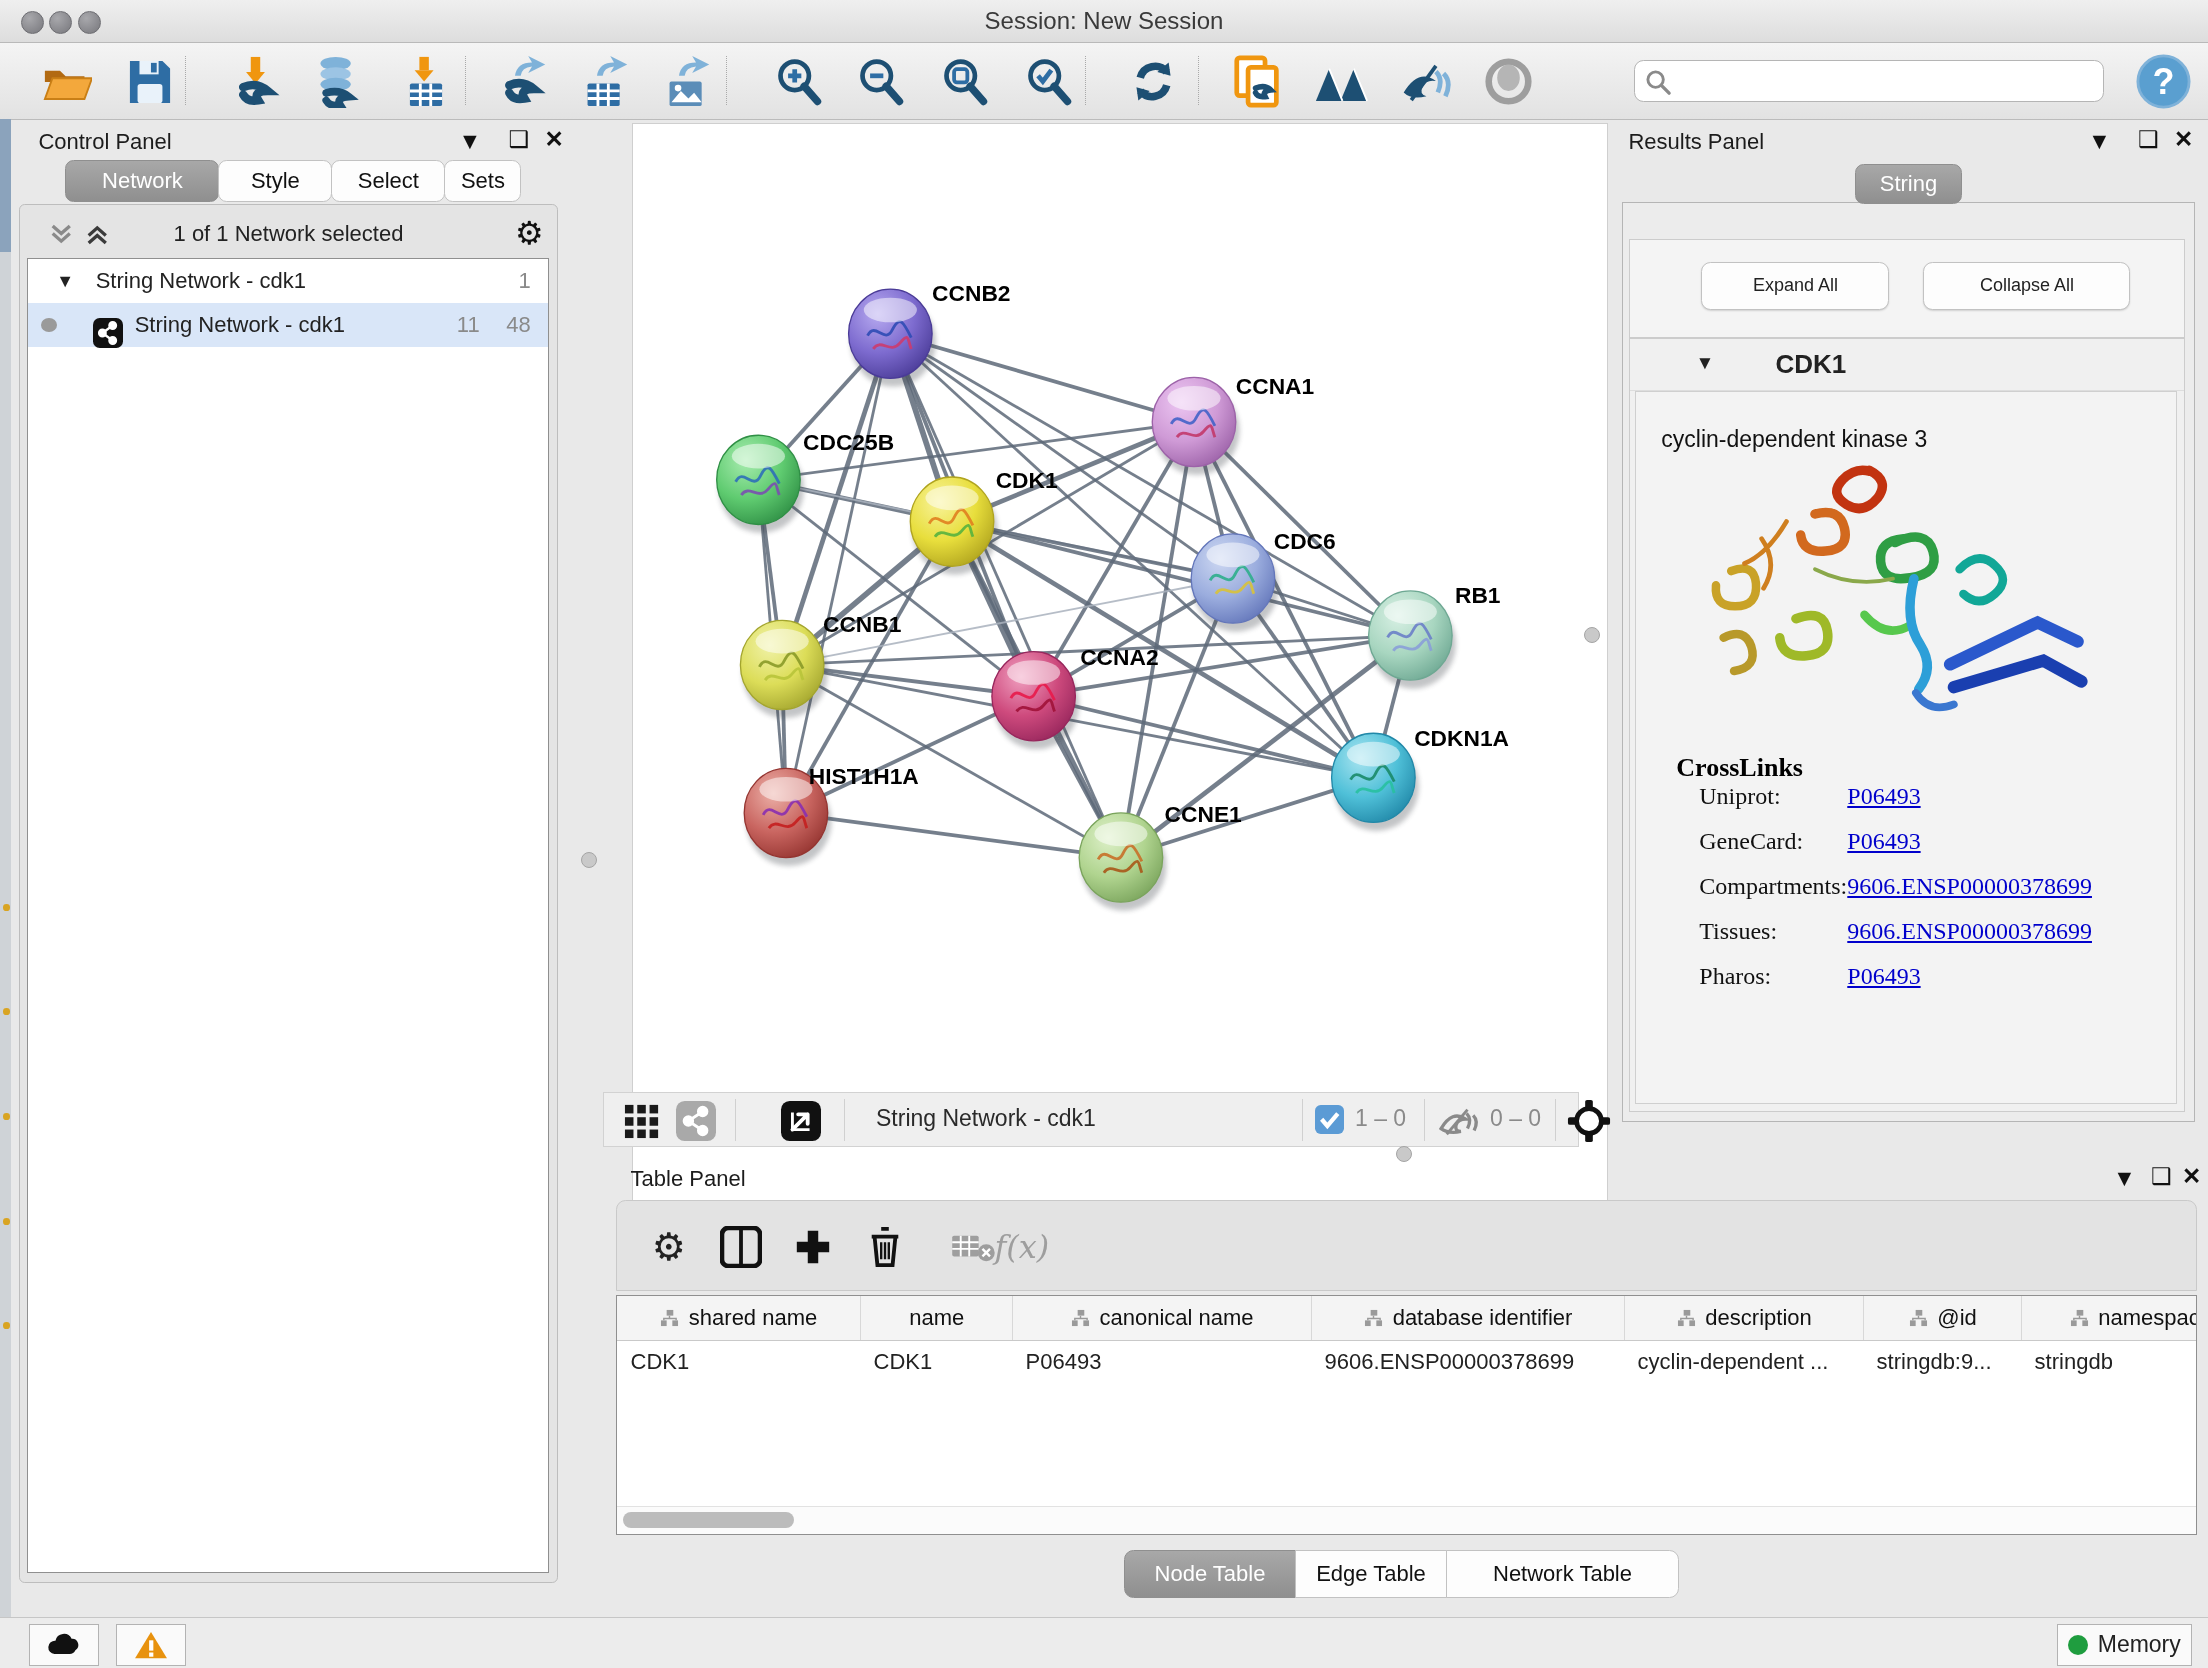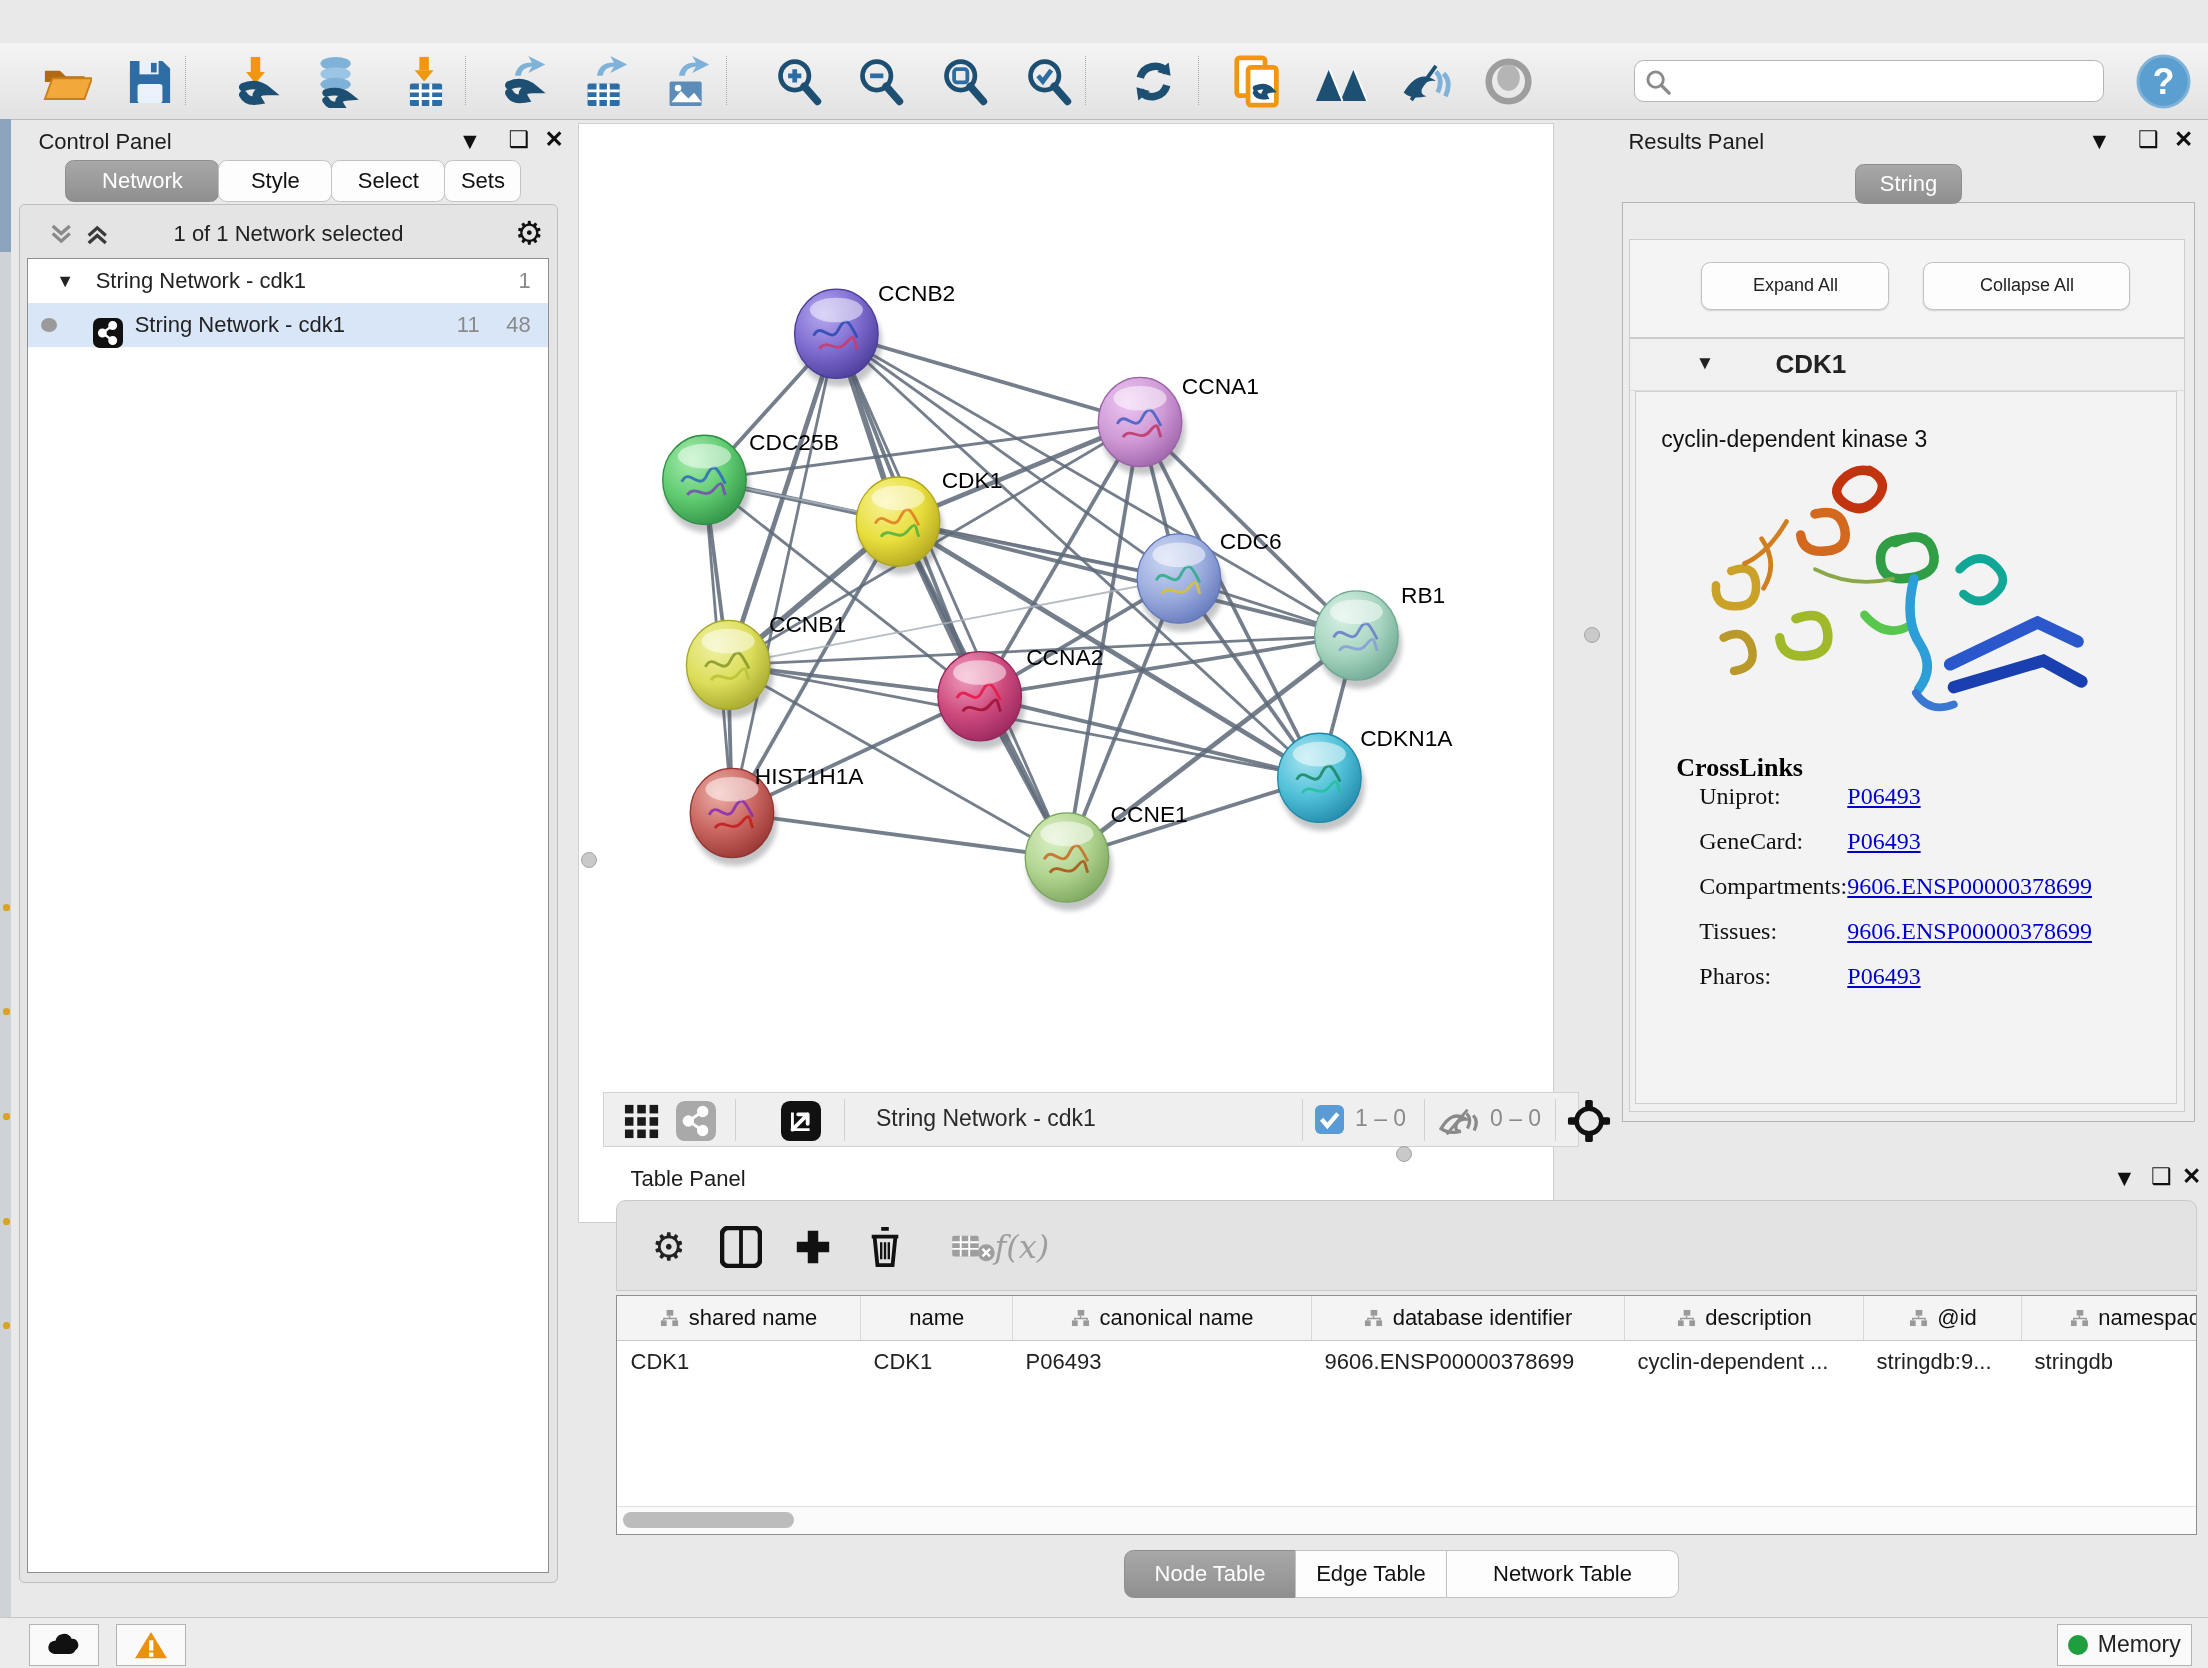--- a/index.html
+++ b/index.html
@@ -39,22 +39,22 @@
   #cp-box{position:absolute;left:7.6px;top:83px;width:537px;height:1377px;background:#e4e4e4;
           border:1.9px solid #bdbdbd;border-radius:5.7px;}
   #cp-selrow{position:absolute;left:0;top:7.6px;width:100%;height:42px;}
   #cp-tree{position:absolute;left:6.7px;top:53px;width:520px;height:1313px;background:#ffffff;
            border:1.9px solid #8f8f8f;overflow:hidden;}
   .tree-row{position:relative;width:100%;height:44px;font-size:22px;line-height:44px;}
   .tree-row.sel{background:#d9e6f8;}
   .share-badge{display:inline-block;width:30px;height:30px;border-radius:6.7px;background:#111;
                vertical-align:middle;position:relative;}
   
-  #net-canvas-wrap{left:578px;top:123px;width:976px;height:1100px;background:#ffffff;
-      border:1px solid #cfcfcf;box-sizing:border-box;}
+  #net-canvas-wrap{left:632px;top:123px;width:976px;height:1100px;background:#ffffff;
+      border:1px solid #cfcfcf;box-sizing:border-box;font-weight:bold;}
   #net-bottombar{left:603px;top:1092px;width:976px;height:55px;background:#efefef;
       border:1px solid #d2d2d2;box-sizing:border-box;}
   .nbb-sep{position:absolute;top:5.7px;height:42px;border-left:1.9px solid #d0d0d0;}
   .nbb-txt{position:absolute;font-size:23px;color:#8a8a8a;top:12.4px;}
   .grip{position:absolute;width:14.3px;height:14.3px;border-radius:50%;background:#c9c9c9;border:1px solid #a5a5a5;}
   
   #results-panel{left:1617px;top:121px;width:580px;height:1027px;}
   #rp-box{position:absolute;left:4.8px;top:81px;width:571px;height:918px;background:#ececec;
           border:1.9px solid #b5b5b5;}
   #rp-tab{position:absolute;left:238px;top:43px;width:107px;height:40px;line-height:38px;z-index:3;}
@@ -95,20 +95,26 @@
   .sb-btn{position:absolute;top:5.7px;height:40px;background:#fafafa;border:1.9px solid #b3b3b3;
           display:flex;align-items:center;justify-content:center;gap:9.5px;font-size:23px;}
   svg{display:block;}
   text{font-family:"Liberation Sans",sans-serif;}
 </style>
 </head>
 <body>
 
 <div id="app">
 
+  <div class="abs" id="titlebar">
+    <div class="tl" style="left:21px"></div>
+    <div class="tl" style="left:49px"></div>
+    <div class="tl" style="left:78px"></div>
+    <div id="win-title">Session: New Session</div>
+  </div>
 
   <div class="abs" id="toolbar">
     <div class="tbtn" style="left:40px">
       <svg width="49" height="42" viewBox="0 0 52 44">
           <path d="M2 10 h16 l6 6 h20 v6 h-42z" fill="#b26a12"></path>
           <path d="M2 40 L10 18 h42 L44 40z" fill="#f3a83c" stroke="#c97f16" stroke-width="2"></path>
         </svg>
     </div>
     <div class="tbtn" style="left:122px">
       <svg width="44" height="46" viewBox="0 0 46 48">

